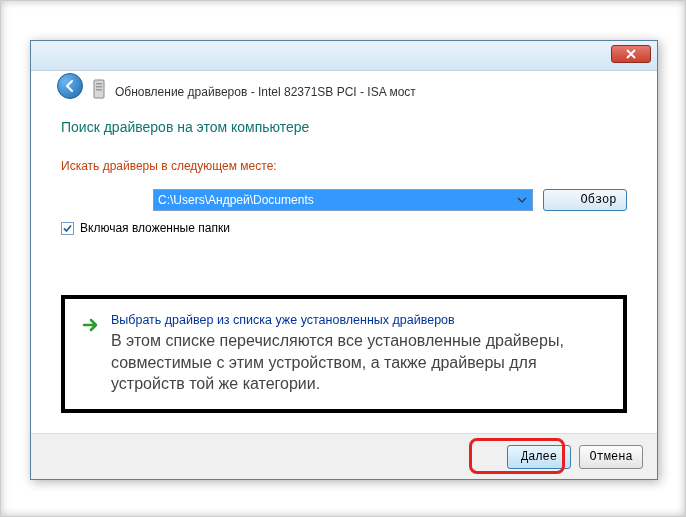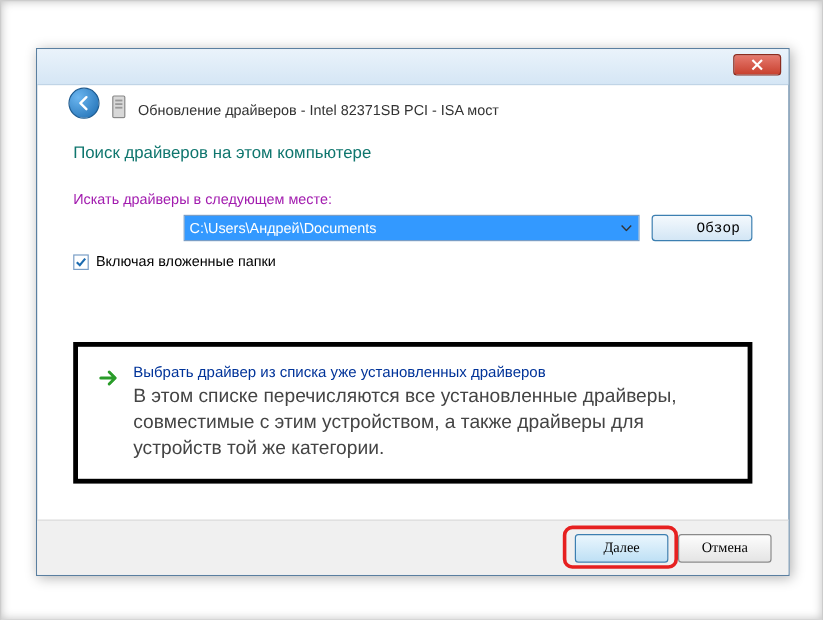--- a/index.html
+++ b/index.html
@@ -9,36 +9,36 @@
     .titlebar { height: 30px; background: linear-gradient(to bottom, #eaf3fb, #d5e6f5); position: relative; border-bottom: 1px solid #c0d4e6; }
     .close-btn { position: absolute; right: 6px; top: 4px; width: 40px; height: 18px; background: linear-gradient(to bottom, #e67a6f, #c8412f); border: 1px solid #8b2c1f; border-radius: 3px; display: flex; align-items: center; justify-content: center; }
     .close-btn svg { width: 10px; height: 10px; }
     .header-row { display: flex; align-items: flex-end; height: 28px; padding: 0 26px; gap: 8px; }
     .back-btn { width: 26px; height: 26px; border-radius: 50%; background: radial-gradient(circle at 30% 30%, #6bb6f0, #1c6bb0); border: 1px solid #1c5a90; display: flex; align-items: center; justify-content: center; }
     .back-btn svg { width: 14px; height: 14px; }
     .device-icon { width: 16px; height: 20px; }
     .window-title { color: #333; font-size: 12px; }
     .content { padding: 20px 30px 10px 30px; }
     .page-heading { color: #0f766e; font-size: 14px; font-weight: normal; margin-bottom: 24px; }
-    .field-label { color: #a21caf; font-size: 12px; margin-bottom: 6px; }
+    .field-label { color: #c2410c; font-size: 12px; margin-bottom: 16px; }
     .field-row { display: flex; gap: 10px; align-items: center; margin-bottom: 10px; justify-content: flex-end; }
     .path-combo { flex: 0 0 380px; height: 22px; border: 1px solid #7a9ec6; background: #fff; display: flex; align-items: center; position: relative; }
     .path-combo input { border: none; outline: none; width: 100%; height: 100%; padding: 0 20px 0 4px; font-family: inherit; font-size: 12px; background: #3399ff; color: #fff; }
     .path-combo input::selection { background: #3399ff; color: #fff; }
     .combo-dropdown { position: absolute; right: 2px; top: 2px; width: 16px; height: 16px; display: flex; align-items: center; justify-content: center; }
     .browse-btn { width: 84px; height: 22px; border: 1px solid #3c7fb1; background: linear-gradient(to bottom, #f4f9fd, #d3e6f5); border-radius: 3px; cursor: pointer; font-family: Liberation Mono, monospace; font-size: 12px; text-align: center; padding-left: 27px; }
     .checkbox-row { display: flex; align-items: center; gap: 6px; margin-top: 6px; }
     .checkbox { width: 13px; height: 13px; border: 1px solid #7a9ec6; background: #fff; display: flex; align-items: center; justify-content: center; }
     .checkbox svg { width: 11px; height: 11px; }
     .option-box { margin-top: 60px; border: 4px solid #000000; padding: 14px 16px; display: flex; gap: 10px; cursor: pointer; }
     .arrow-icon { width: 20px; height: 20px; flex-shrink: 0; margin-top: 2px; }
     .option-title { color: #003399; font-size: 12.5px; margin-bottom: 3px; }
     .option-desc { color: #444; font-size: 16px; line-height: 1.35; }
     .footer { position: absolute; bottom: 0; left: 0; right: 0; height: 46px; background: #f0f0f0; border-top: 1px solid #dcdcdc; display: flex; align-items: center; justify-content: flex-end; padding: 0 14px; gap: 8px; }
-    .btn { width: 78px; height: 24px; border: 1px solid #8a8a8a; background: linear-gradient(to bottom, #fdfdfd, #e4e4e4); border-radius: 3px; font-family: Liberation Serif, serif; font-size: 12px; cursor: pointer; }
+    .btn { width: 64px; height: 24px; border: 1px solid #8a8a8a; background: linear-gradient(to bottom, #fdfdfd, #e4e4e4); border-radius: 3px; font-family: Liberation Mono, monospace; font-size: 12px; cursor: pointer; }
     .btn-primary { border: 1px solid #3c7fb1; background: linear-gradient(to bottom, #eaf6fd, #bee0f5); }
     .highlight-ring { position: absolute; right: 92px; bottom: 5px; width: 96px; height: 36px; border: 3px solid #e62020; border-radius: 8px; pointer-events: none; }
   </style>
 </head>
 <body>
 
 <div class="shadow-frame"></div>
 
 <div class="window">
 

